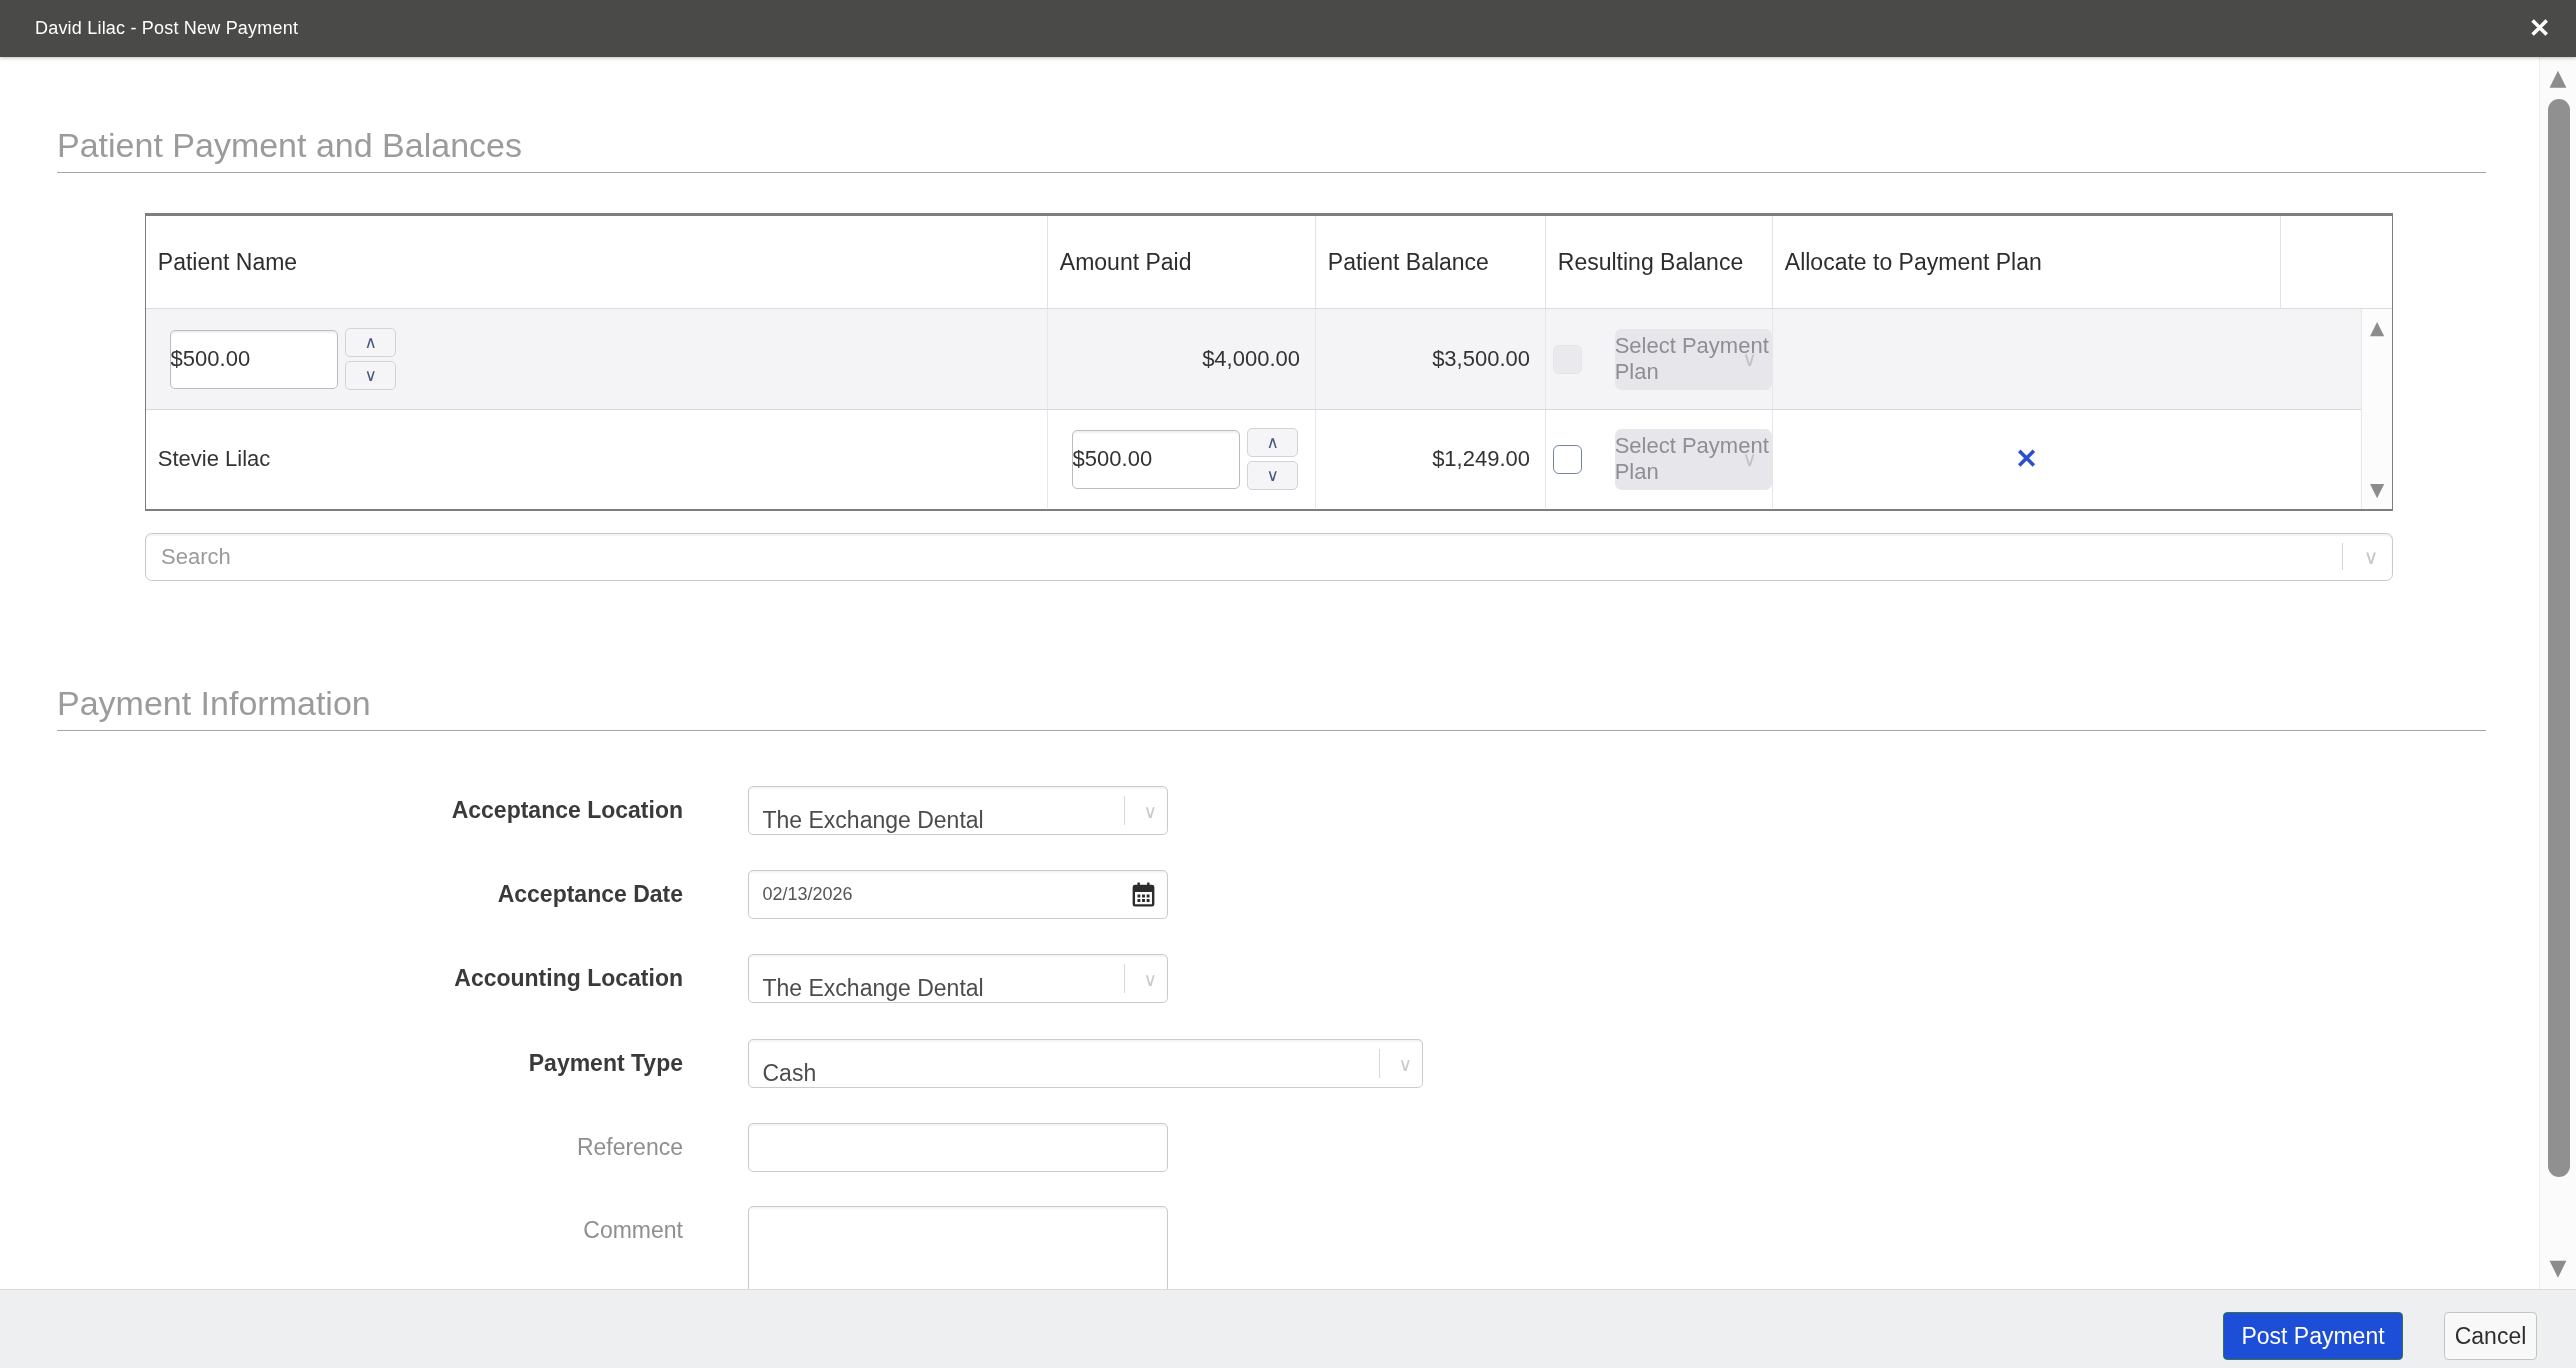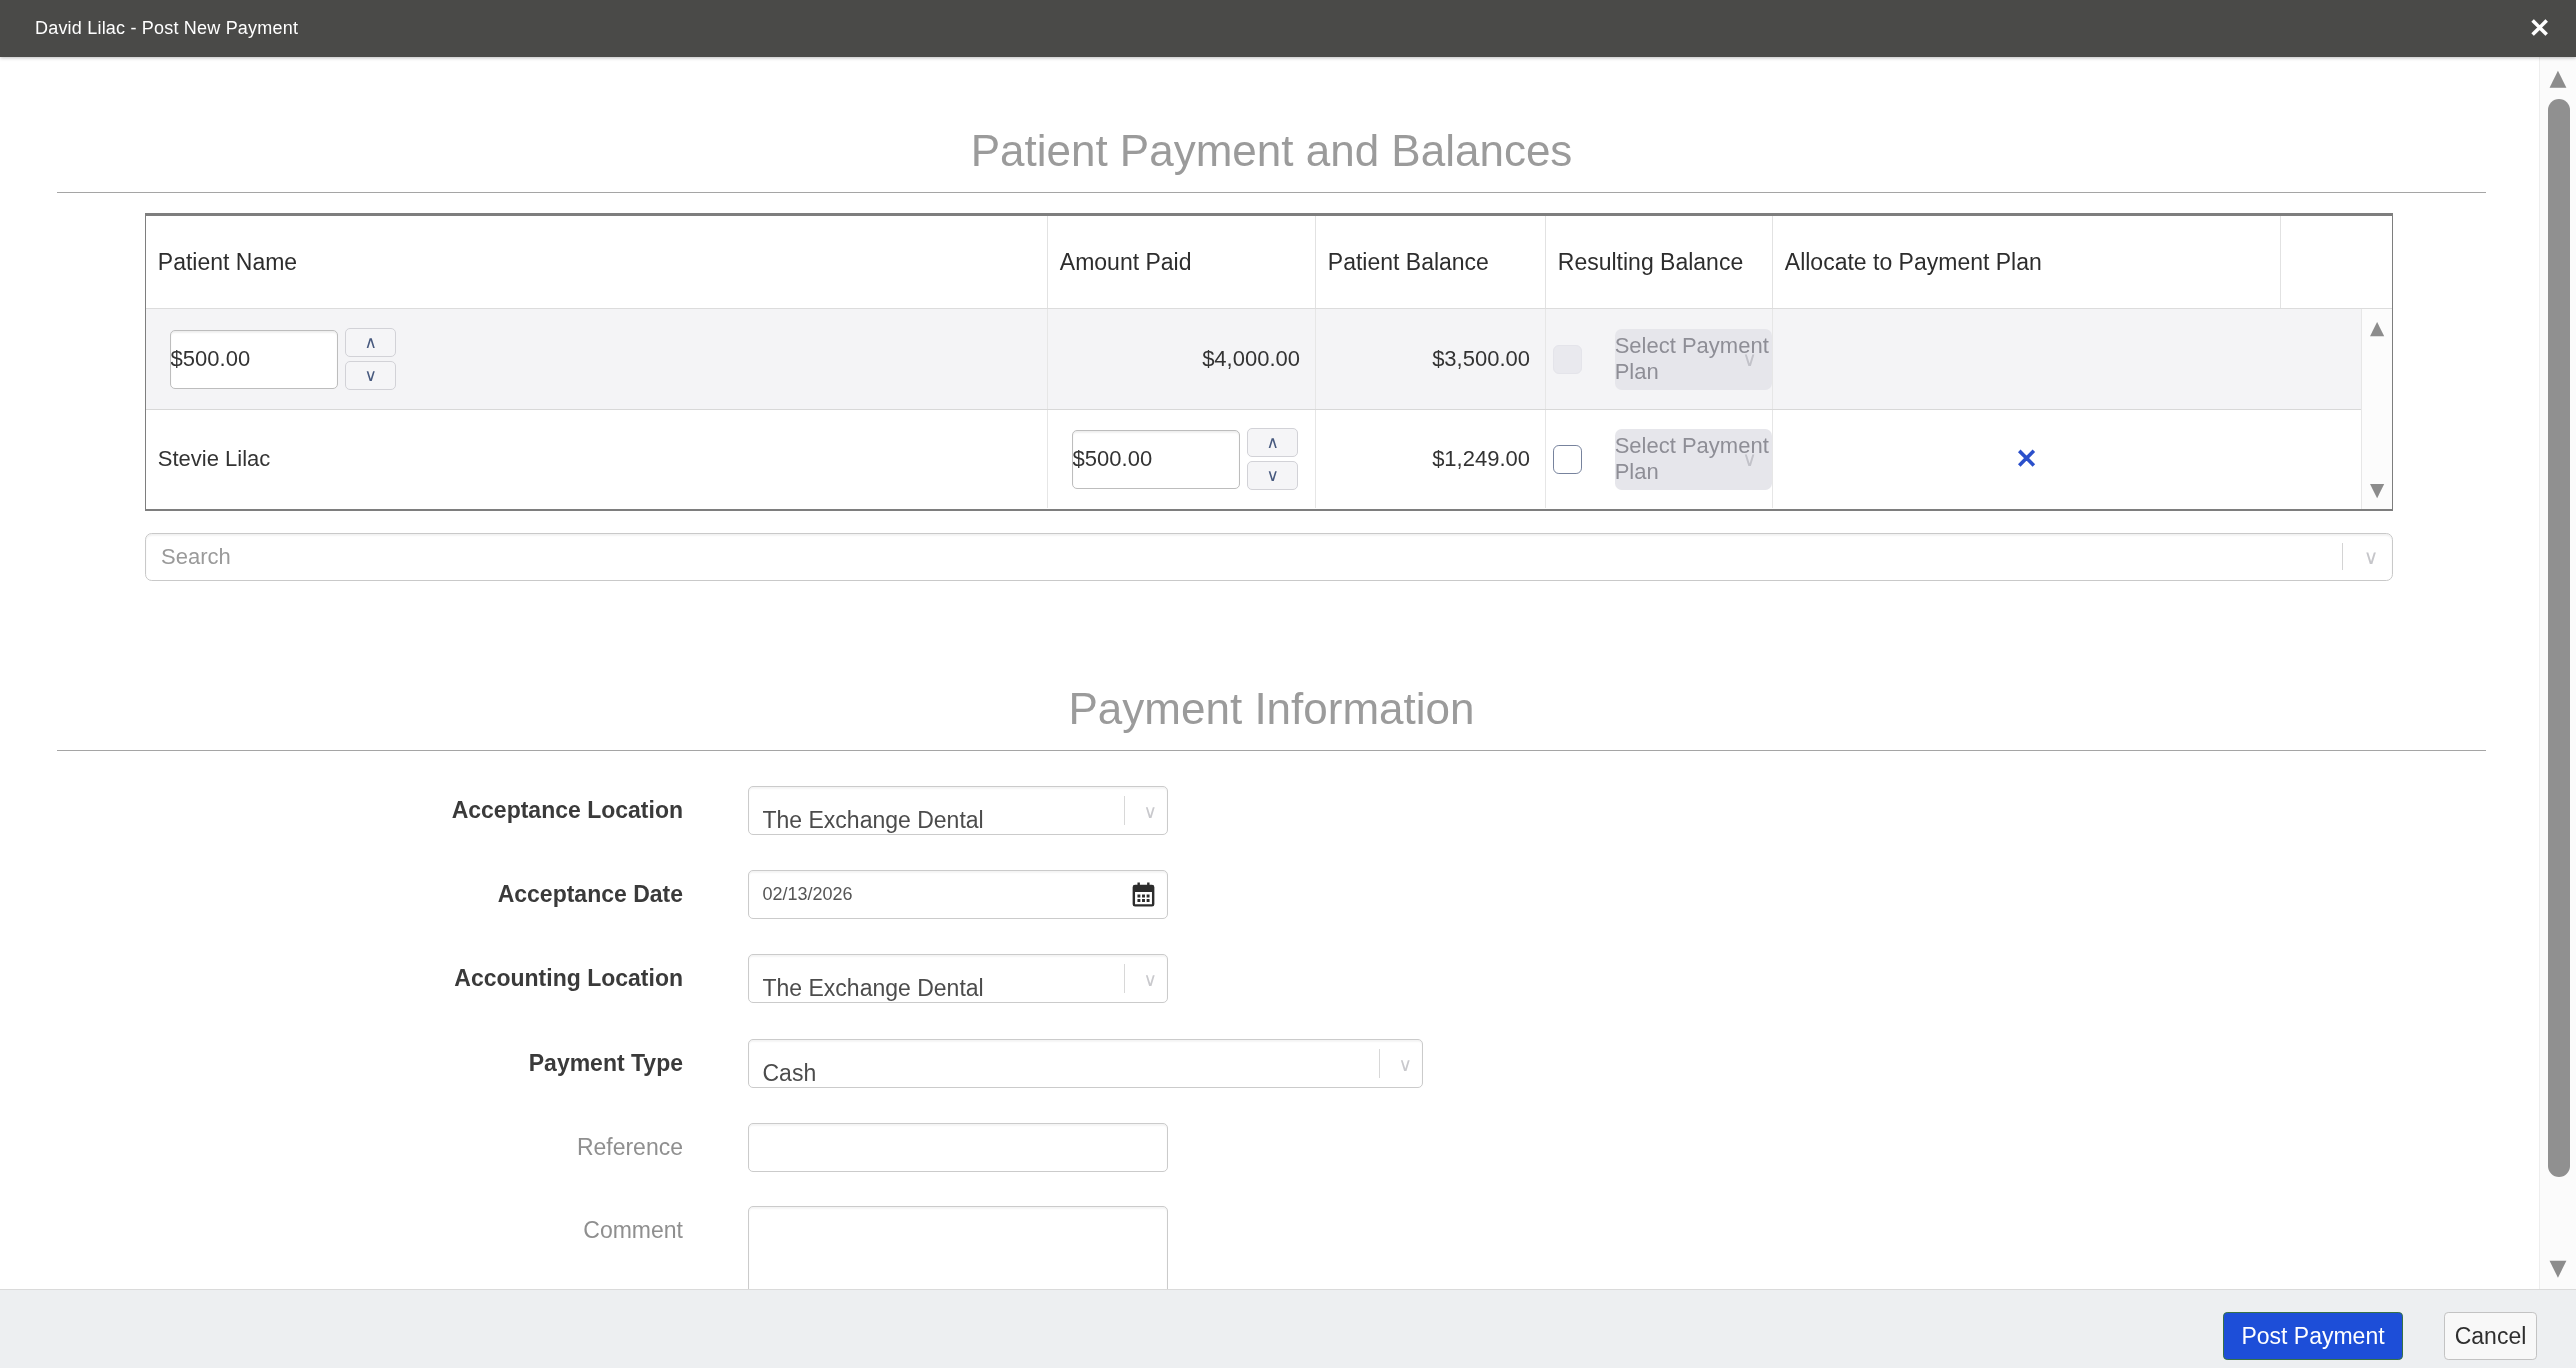--- a/index.html
+++ b/index.html
@@ -10,21 +10,21 @@
   
   .titlebar { position:absolute; left:0; top:0; width:2576px; height:57px;
     background:#4a4a48; box-shadow:0 1.7px 3.4px rgba(0,0,0,.25); z-index:20; }
   .titlebar .title { position:absolute; left:35px; top:0; height:40px; line-height:57px;
     color:#fff; font-size:18px; font-weight:400; letter-spacing:0.2px; }
   .close-btn { position:absolute; right:8.4px; top:0; height:57px; width:56px;
     background:none; border:none; color:#fff; font-size:26px; font-weight:700; cursor:pointer; }
 
   
   .section-h { position:absolute; left:57px; width:2429px; color:#9b9b9b;
-    font-size:44px; font-weight:400; padding-bottom:16px; border-bottom:1.7px solid #a5a5a5;text-align:center; }
+    font-size:34px; font-weight:400; padding-bottom:7px; border-bottom:1.7px solid #a5a5a5; }
   .section-h.first { top:126px; }
   .section-h.second { top:684px; }
 
   
   .ptable { position:absolute; left:145px; top:213px; width:2248px; height:298px;
     border:1.7px solid #7e7e7e; border-top-width:3.4px; border-bottom-width:2.5px; background:#fff; }
   .thead { display:grid; grid-template-columns:901px 268px 230px 227px 508px auto;
     height:93px; background:#fff; border-bottom:0.8px solid #dcdcdc; }
   .th { display:flex; align-items:center; padding-left:11.8px; font-size:23px; color:#2d2d2d; font-weight:400;text-align:right; }
   .th + .th { border-left:0.8px solid #e2e2e2; }

